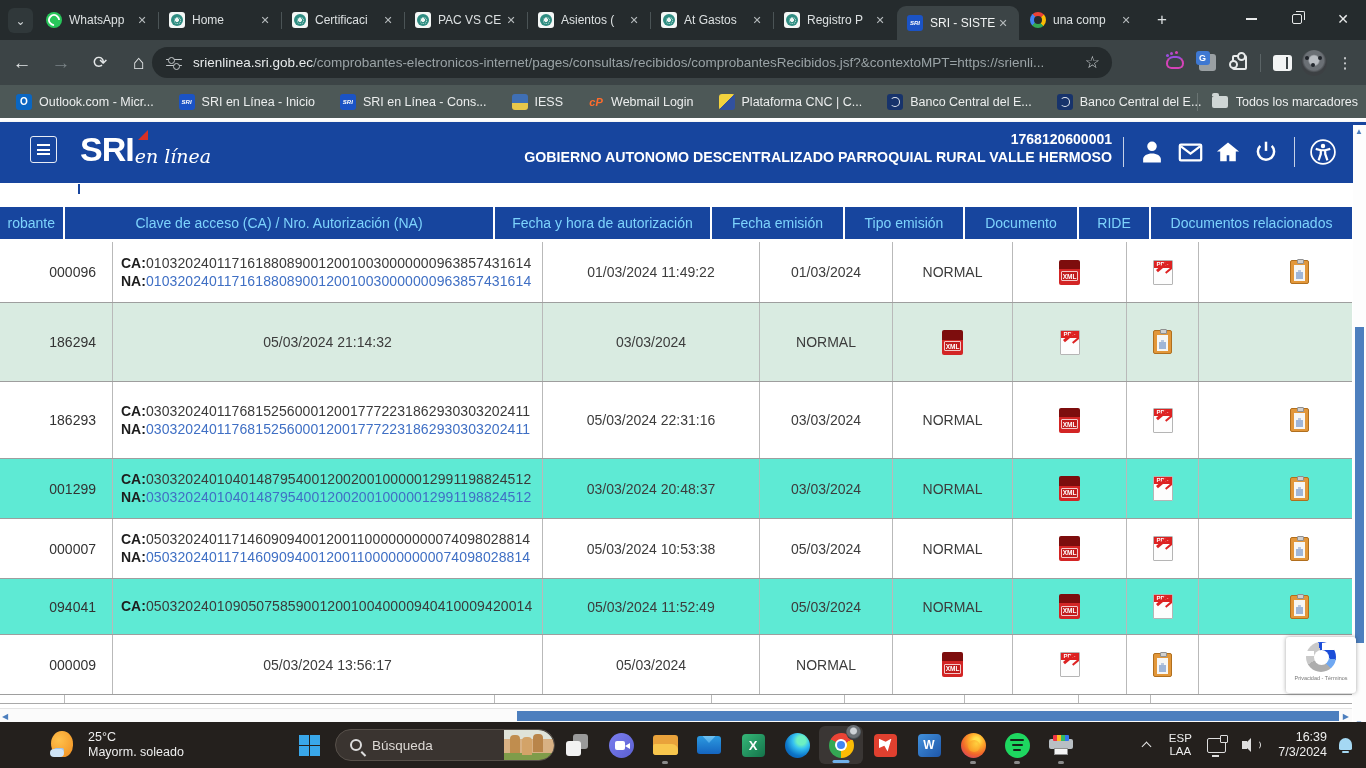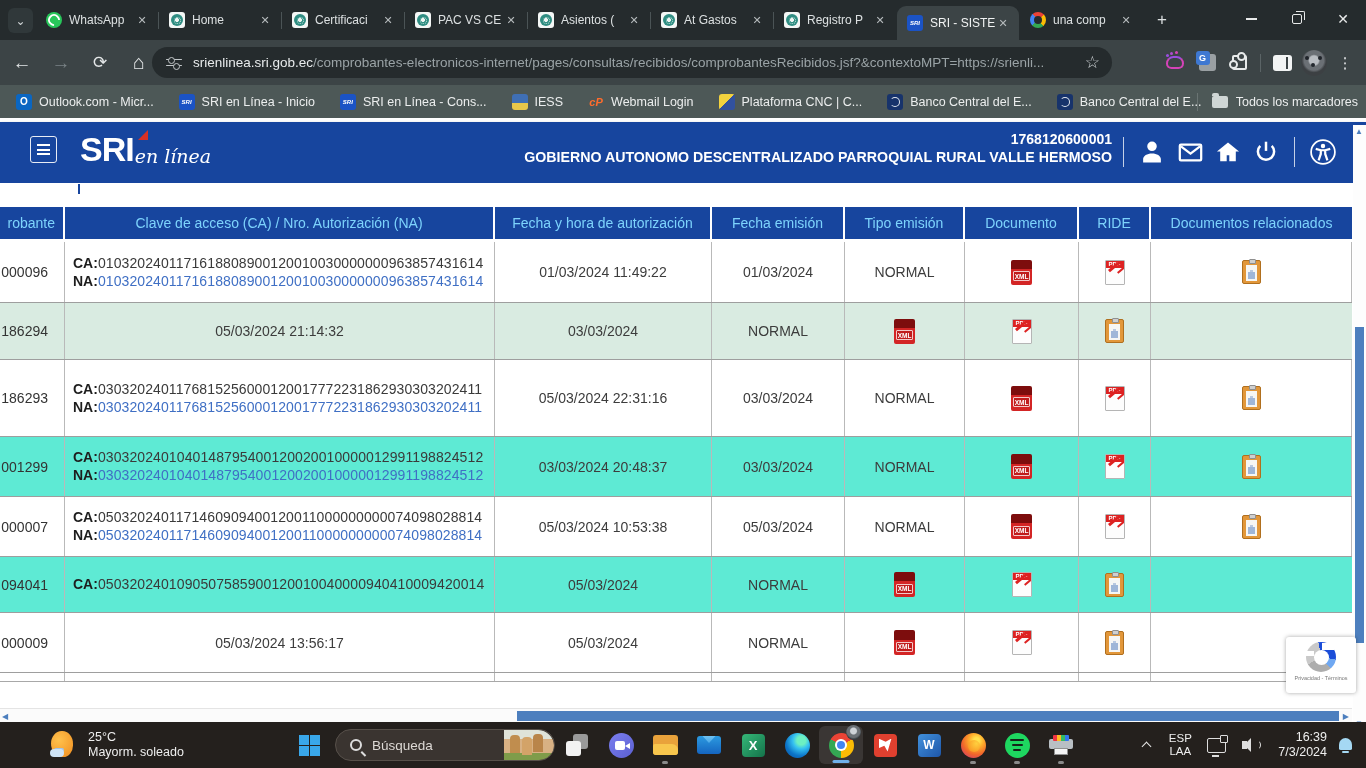--- a/index.html
+++ b/index.html
@@ -96,21 +96,21 @@
 .hicon svg { display:block; }
 
 
 .content { position:absolute; top:183px; left:0; width:1366px; height:539px; background:#fff; }
 .bluetick { position:absolute; left:78px; top:1px; width:2px; height:10px; background:#17459e; }
 .dtable { position:absolute; left:0; top:24px; width:1352px; }
 .thead { display:grid; grid-template-columns:65px 430px 217px 133px 120px 114px 72px 201px; height:35px; border-bottom:3px solid #fff; }
 .th { background:#17459e; color:#7dd3fc; font-size:14px; font-weight:500; display:flex; align-items:center; justify-content:center; border-right:2px solid #fff; line-height:15px; }
 .th:last-child { border-right:none; }
 .th.first { justify-content:flex-end; padding-right:8px; }
-.trow { display:grid; grid-template-columns:65px 430px 217px 133px 120px 114px 72px 201px; border-bottom:1px solid #9e9e9e; background:#fff; }
+.trow { display:grid; grid-template-columns:65px 430px 217px 133px 120px 114px 72px 201px; border-bottom:1px solid #9e9e9e; background:#fff;padding-left:48px; }
 .trow.green { background:#d9ebe1; }
 .trow.gray { background:#5eead4; }
 .td { border-right:1px solid #b9b9b9; display:flex; align-items:center; justify-content:center; font-size:14px; color:#3c3c3c; }
 .td:last-child { border-right:1px solid #b9b9b9; }
 .td.nro { justify-content:flex-end; padding-right:16px; color:#333; }
 .td.keys { flex-direction:column; align-items:flex-start; justify-content:center; padding-left:8px; gap:1px; }
 .keyline { font-size:14px; line-height:17px; white-space:nowrap; letter-spacing:0.1px; }
 .keyline b { color:#1d1d1d; letter-spacing:0; }
 .keyline .canum { color:#3a3a3a; }
 .keyline .nanum { color:#3f6fc4; }
@@ -447,21 +447,21 @@
             </div>
     <div class="td">
               <span class="icon-pdf"></span>
             </div>
     <div class="td">
               <span class="icon-clip">
                 <span class="clipclip"></span>
               </span>
             </div>
           </div>
-          <div class="trow green" style="height: 57px;">
+          <div class="trow green" style="height: 79px;">
     <div class="td nro">
               <span>186294</span>
             </div>
     <div class="td">
               <span>05/03/2024 21:14:32</span>
             </div>
     <div class="td">
               <span>03/03/2024</span>
             </div>
     <div class="td">
@@ -566,20 +566,23 @@
               </span>
             </div>
           </div>
           <div class="trow gray" style="height: 56px;">
     <div class="td nro">
               <span>094041</span>
             </div>
     <div class="td keys">
       <div class="keyline"><b>CA:</b><span class="canum">0503202401090507585900120010040000940410009420014</span></div>
     </div>
+    <div class="td">
+              <span>05/03/2024 11:52:49</span>
+            </div>
     <div class="td">
               <span>05/03/2024</span>
             </div>
     <div class="td">
               <span>NORMAL</span>
             </div>
     <div class="td">
               <span class="icon-xml"></span>
             </div>
     <div class="td">

